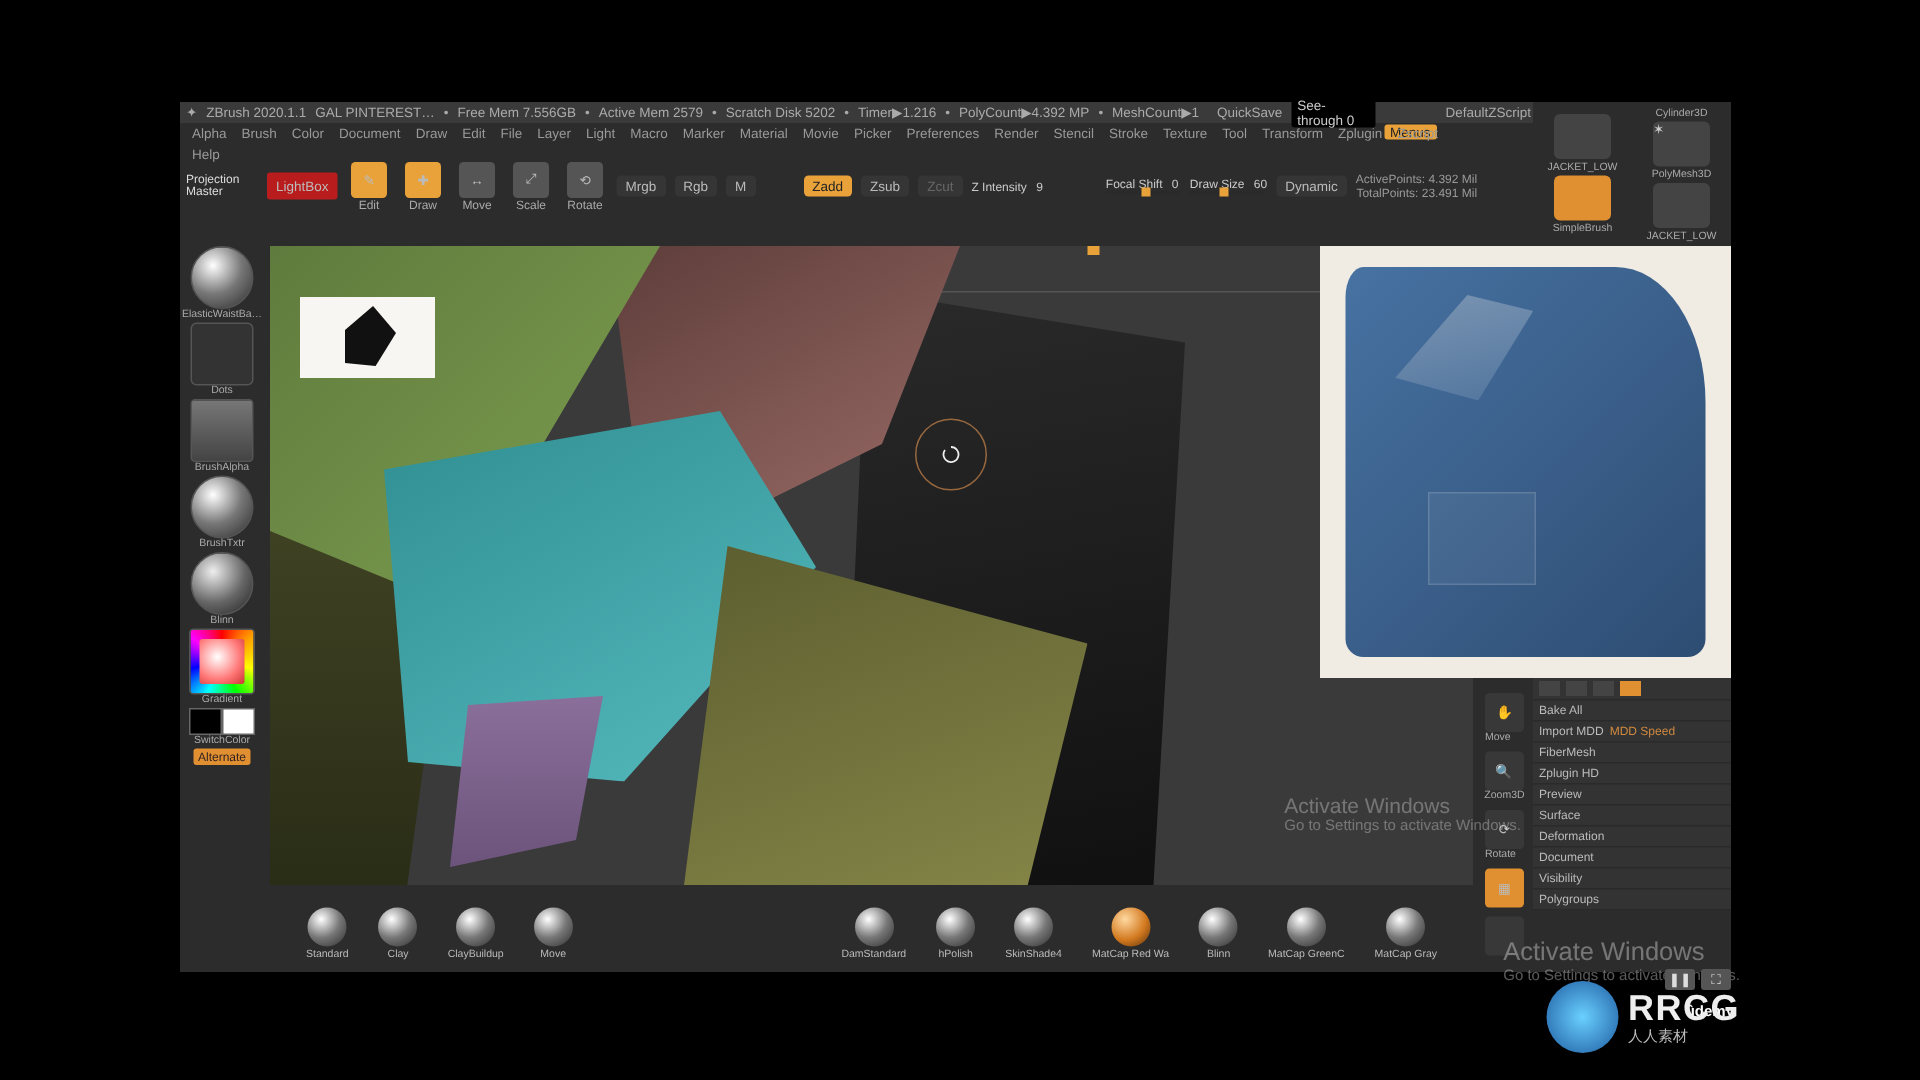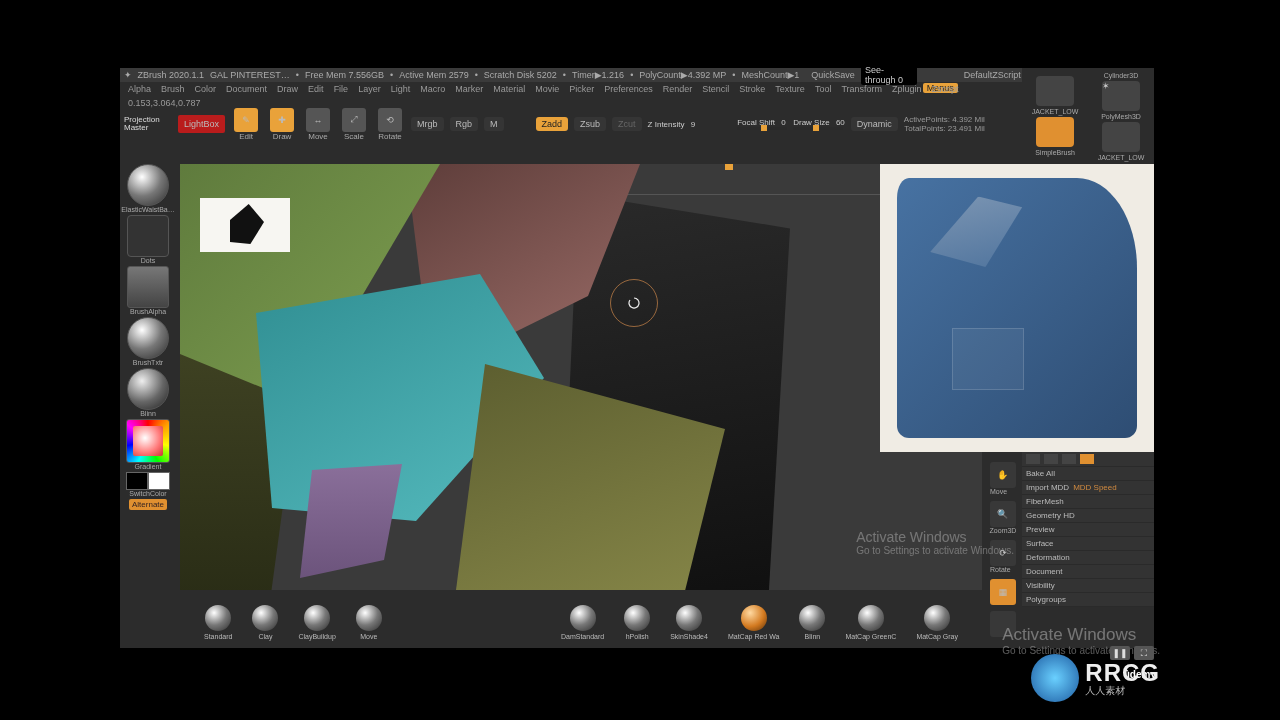--- a/index.html
+++ b/index.html
@@ -156,21 +156,23 @@
     <span class="menu-item">Preferences</span>
     <span class="menu-item">Render</span>
     <span class="menu-item">Stencil</span>
     <span class="menu-item">Stroke</span>
     <span class="menu-item">Texture</span>
     <span class="menu-item">Tool</span>
     <span class="menu-item">Transform</span>
     <span class="menu-item">Zplugin</span>
     <span class="menu-item">Zscript</span>
   </div>
-  <div class="grid-num">0.153,3.064,0.787</div>
+  <div class="help-row">
+      <span class="menu-item">Help</span>
+    </div>
 
   <div class="toolbar">
     <div class="proj-master">Projection
 Master</div>
     <div class="lightbox">LightBox</div>
     <div class="tool-stack">
         <div class="tool-btn on">
           <span>✎</span>
         </div>
         <div class="tool-lbl">Edit</div>
@@ -350,21 +352,21 @@
         <span class="r-label">Bake All</span>
       </div>
     <div class="r-row">
         <span class="r-label">Import MDD</span>
         <span class="r-label r-orange">MDD Speed</span>
       </div>
     <div class="r-row">
         <span class="r-label">FiberMesh</span>
       </div>
     <div class="r-row">
-        <span class="r-label">Geometry HD</span>
+        <span class="r-label">Zplugin HD</span>
       </div>
     <div class="r-row">
         <span class="r-label">Preview</span>
       </div>
     <div class="r-row">
         <span class="r-label">Surface</span>
       </div>
     <div class="r-row">
         <span class="r-label">Deformation</span>
       </div>

